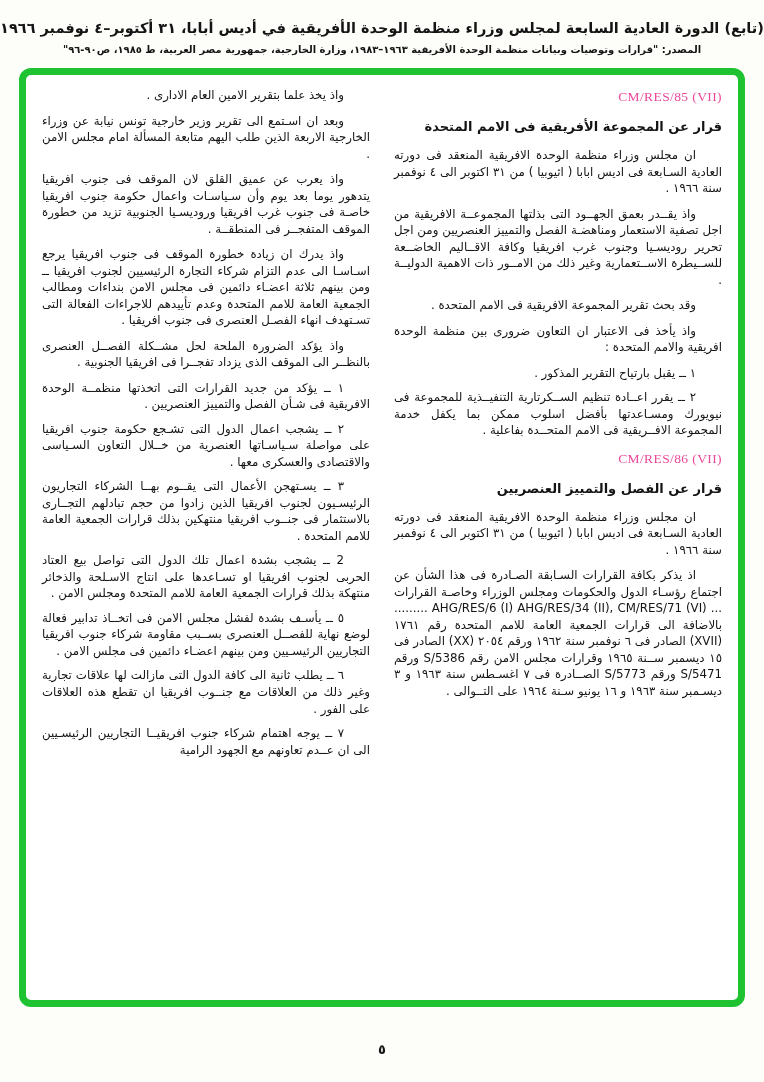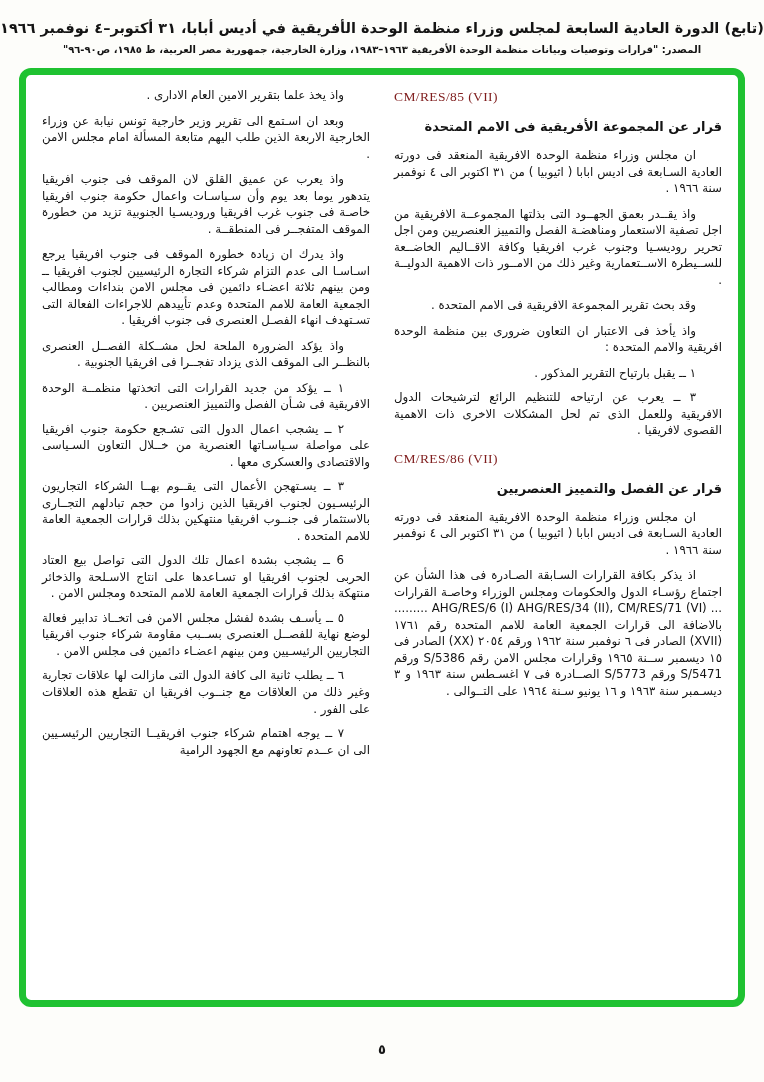--- a/index.html
+++ b/index.html
@@ -52,26 +52,26 @@
   p.body {
     font-size: 11.8px;
     line-height: 1.4;
     text-align: justify;
     margin: 0 0 9px;
     text-indent: 26px;
   }
   p.tight { margin-bottom: 8px; }
   .res-code {
     direction: ltr;
-    text-align: left;
+    text-align: right;
     font-family: "Liberation Serif", "DejaVu Serif", serif;
     font-size: 13.5px;
     letter-spacing: 0.4px;
     margin: 2px 0 14px;
-    color: #7f1d1d;
+    color: #ec4899;
   }
   .res-code.second { margin-top: 12px; }
   h3.res-title {
     text-align: right;
     font-size: 13px;
     font-weight: bold;
     margin: 0 0 13px;
   }
   .pagenum {
     position: absolute;
@@ -95,37 +95,37 @@
   <div class="cols">
 
     <section class="col">
       <div class="res-code">CM/RES/85 (VII)</div>
       <h3 class="res-title">قرار عن المجموعة الأفريقية فى الامم المتحدة</h3>
       <p class="body">ان مجلس وزراء منظمة الوحدة الافريقية المنعقد فى دورته العادية السـابعة فى اديس ابابا ( اثيوبيا ) من ٣١ اكتوبر الى ٤ نوفمبر سنة ١٩٦٦ .</p>
       <p class="body">واذ يقــدر بعمق الجهــود التى بذلتها المجموعــة الافريقية من اجل تصفية الاستعمار ومناهضـة الفصل والتمييز العنصريين ومن اجل تحرير روديسـيا وجنوب غرب افريقيا وكافة الاقــاليم الخاضــعة للســيطرة الاســتعمارية وغير ذلك من الامــور ذات الاهمية الدوليــة .</p>
       <p class="body">وقد بحث تقرير المجموعة الافريقية فى الامم المتحدة .</p>
       <p class="body">واذ يأخذ فى الاعتبار ان التعاون ضرورى بين منظمة الوحدة افريقية والامم المتحدة :</p>
       <p class="body tight">١ ــ يقبل بارتياح التقرير المذكور .</p>
-      <p class="body tight">٣ ــ يعرب عن ارتياحه للتنظيم الرائع لترشيحات الدول الافريقية وللعمل الذى تم لحل المشكلات الاخرى ذات الاهمية القصوى لافريقيا .</p>
+      <p class="body tight">٢ ــ يقرر اعــادة تنظيم الســكرتارية التنفيــذية للمجموعة فى نيويورك ومسـاعدتها بأفضل اسلوب ممكن بما يكفل خدمة المجموعة الافــريقية فى الامم المتحــدة بفاعلية .</p>
       <div class="res-code second">CM/RES/86 (VII)</div>
       <h3 class="res-title">قرار عن الفصل والتمييز العنصريين</h3>
       <p class="body">ان مجلس وزراء منظمة الوحدة الافريقية المنعقد فى دورته العادية السـابعة فى اديس ابابا ( اثيوبيا ) من ٣١ اكتوبر الى ٤ نوفمبر سنة ١٩٦٦ .</p>
       <p class="body">اذ يذكر بكافة القرارات السـابقة الصـادرة فى هذا الشأن عن اجتماع رؤسـاء الدول والحكومات ومجلس الوزراء وخاصـة القرارات ... ‎AHG/RES/6 (I)‎ ‎AHG/RES/34 (II), CM/RES/71 (VI)‎ ......... بالاضافة الى قرارات الجمعية العامة للامم المتحدة رقم ١٧٦١ ‎(XVII)‎ الصادر فى ٦ نوفمبر سنة ١٩٦٢ ورقم ٢٠٥٤ ‎(XX)‎ الصادر فى ١٥ ديسمبر ســنة ١٩٦٥ وقرارات مجلس الامن رقم ‎S/5386‎ ورقم ‎S/5471‎ ورقم ‎S/5773‎ الصــادرة فى ٧ اغسـطس سنة ١٩٦٣ و ٣ ديسـمبر سنة ١٩٦٣ و ١٦ يونيو سـنة ١٩٦٤ على التــوالى .</p>
     </section>
 
     <section class="col">
       <p class="body">واذ يخذ علما بتقرير الامين العام الادارى .</p>
       <p class="body">وبعد ان اسـتمع الى تقرير وزير خارجية تونس نيابة عن وزراء الخارجية الاربعة الذين طلب اليهم متابعة المسألة امام مجلس الامن .</p>
       <p class="body">واذ يعرب عن عميق القلق لان الموقف فى جنوب افريقيا يتدهور يوما بعد يوم وأن سـياسـات واعمال حكومة جنوب افريقيا خاصـة فى جنوب غرب افريقيا وروديسـيا الجنوبية تزيد من خطورة الموقف المتفجــر فى المنطقــة .</p>
       <p class="body">واذ يدرك ان زيادة خطورة الموقف فى جنوب افريقيا يرجع اسـاسـا الى عدم التزام شركاء التجارة الرئيسيين لجنوب افريقيا ــ ومن بينهم ثلاثة اعضـاء دائمين فى مجلس الامن بنداءات ومطالب الجمعية العامة للامم المتحدة وعدم تأييدهم للاجراءات الفعالة التى تسـتهدف انهاء الفصـل العنصرى فى جنوب افريقيا .</p>
       <p class="body">واذ يؤكد الضرورة الملحة لحل مشــكلة الفصــل العنصرى بالنظــر الى الموقف الذى يزداد تفجــرا فى افريقيا الجنوبية .</p>
       <p class="body tight">١ ــ يؤكد من جديد القرارات التى اتخذتها منظمــة الوحدة الافريقية فى شـأن الفصل والتمييز العنصريين .</p>
       <p class="body tight">٢ ــ يشجب اعمال الدول التى تشـجع حكومة جنوب افريقيا على مواصلة سـياسـاتها العنصرية من خــلال التعاون السـياسى والاقتصادى والعسكرى معها .</p>
       <p class="body tight">٣ ــ يسـتهجن الأعمال التى يقــوم بهــا الشركاء التجاريون الرئيسـيون لجنوب افريقيا الذين زادوا من حجم تبادلهم التجــارى بالاستثمار فى جنــوب افريقيا منتهكين بذلك قرارات الجمعية العامة للامم المتحدة .</p>
-      <p class="body tight">6 ــ يشجب بشدة اعمال تلك الدول التى تواصل بيع العتاد الحربى لجنوب افريقيا او تسـاعدها على انتاج الاسـلحة والذخائر منتهكة بذلك قرارات الجمعية العامة للامم المتحدة ومجلس الامن .</p>
+      <p class="body tight">2 ــ يشجب بشدة اعمال تلك الدول التى تواصل بيع العتاد الحربى لجنوب افريقيا او تسـاعدها على انتاج الاسـلحة والذخائر منتهكة بذلك قرارات الجمعية العامة للامم المتحدة ومجلس الامن .</p>
       <p class="body tight">٥ ــ يأسـف بشدة لفشل مجلس الامن فى اتخــاذ تدابير فعالة لوضع نهاية للفصــل العنصرى بســبب مقاومة شركاء جنوب افريقيا التجاريين الرئيسـيين ومن بينهم اعضـاء دائمين فى مجلس الامن .</p>
       <p class="body tight">٦ ــ يطلب ثانية الى كافة الدول التى مازالت لها علاقات تجارية وغير ذلك من العلاقات مع جنــوب افريقيا ان تقطع هذه العلاقات على الفور .</p>
       <p class="body tight">٧ ــ يوجه اهتمام شركاء جنوب افريقيــا التجاريين الرئيسـيين الى ان عــدم تعاونهم مع الجهود الرامية</p>
     </section>
 
   </div>
 </main>
 
 <div class="pagenum">٥</div>
 

